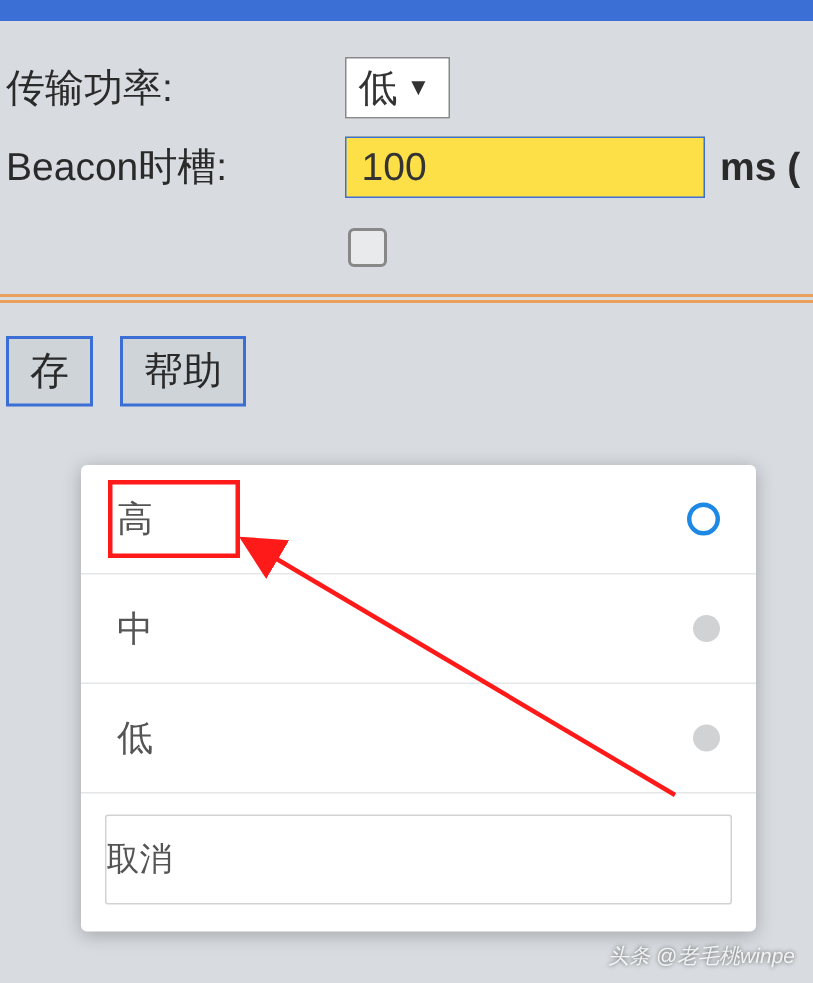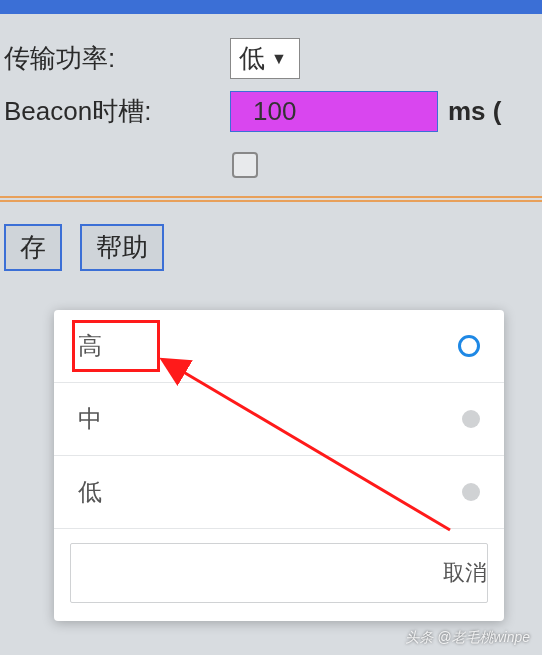--- a/index.html
+++ b/index.html
@@ -38,26 +38,26 @@
       display: inline-flex;
       align-items: center;
       gap: 6px;
       min-width: 70px;
     }
     .dropdown-arrow {
       font-size: 16px;
       color: #333;
     }
     .text-input {
-      background: #d946ef;
+      background: #fde047;
       border: 1.5px solid #3b6fd6;
-      padding: 4px 22px;
+      padding: 4px 10px;
       font-size: 26px;
       color: #333;
-      width: 208px;
+      width: 240px;
       outline: none;
     }
     .unit-text {
       font-size: 26px;
       color: #2a2a2a;
       margin-left: 10px;
       font-weight: bold;
     }
     .checkbox-row {
       display: flex;
@@ -136,21 +136,21 @@
       gap: 16px;
       padding: 14px 16px 18px 16px;
     }
     .popup-btn {
       flex: 1;
       border: 1px solid #d0d2d4;
       background: #fff;
       padding: 14px 0;
       font-size: 22px;
       color: #555;
-      text-align: right;
+      text-align: left;
       cursor: pointer;
       border-radius: 2px;
     }
     .highlight-box {
       position: absolute;
       left: 72px;
       top: 320px;
       width: 88px;
       height: 52px;
       border: 3px solid #ff1a1a;

